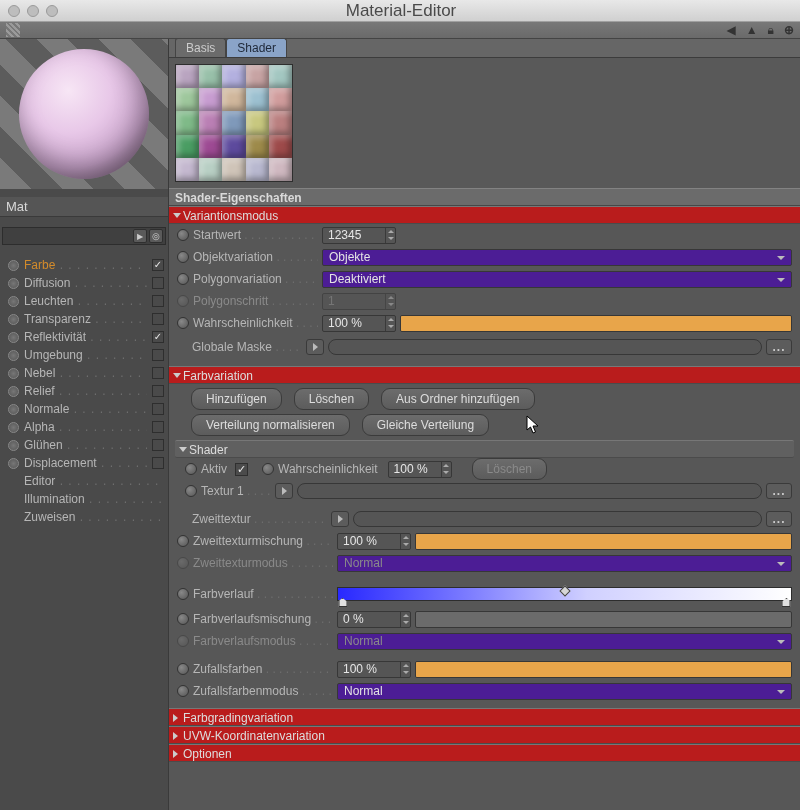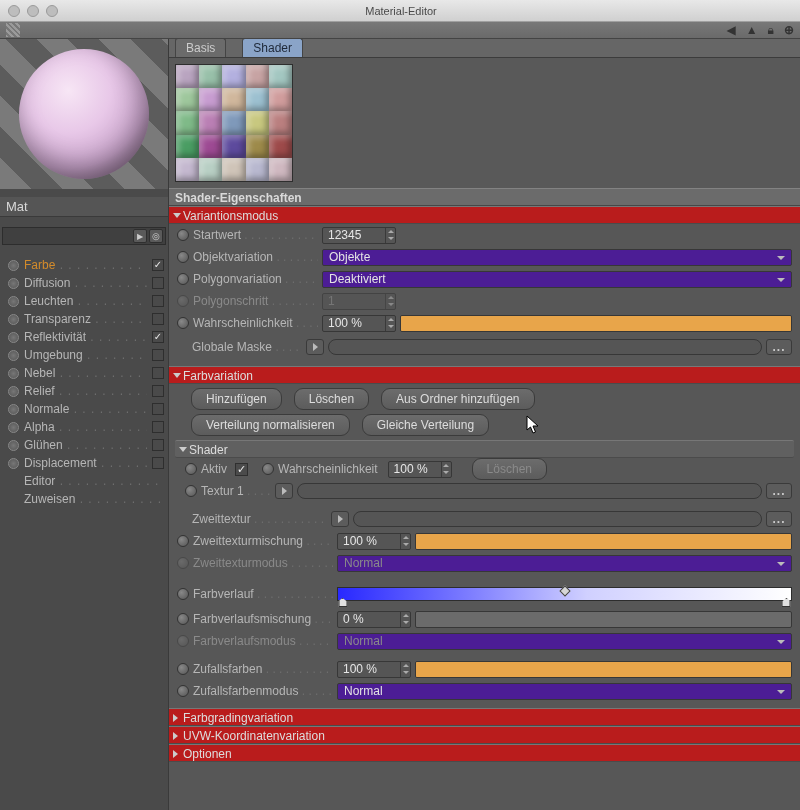--- a/index.html
+++ b/index.html
@@ -21,21 +21,21 @@
     --tab-sel: #8aa4c8;
     --bar-orange: #e8a54a;
     --bar-orange-track:#6b6b6b;
   }
   *{box-sizing:border-box;margin:0;padding:0;font-family:"Helvetica Neue",Arial,sans-serif;}
   body{width:800px;height:810px;background:#6a6a6a;overflow:hidden;font-size:12px;color:var(--txt);}
   
   
   .titlebar{height:22px;background:linear-gradient(#e8e8e8,#d0d0d0);display:flex;align-items:center;padding:0 8px;gap:7px;border-bottom:1px solid #a0a0a0;}
   .traffic{width:12px;height:12px;border-radius:50%;background:#bdbdbd;border:0.5px solid #9a9a9a;}
-  .win-title{flex:1;text-align:center;color:#4a4a4a;font-size:11px;margin-left:-55px;}
+  .win-title{flex:1;text-align:center;color:#4a4a4a;font-size:17px;margin-left:-55px;}
   
   
   .topstrip{height:17px;background:linear-gradient(#787878,#6a6a6a);border-bottom:1px solid #444;display:flex;align-items:center;justify-content:flex-end;padding:0 6px;gap:10px;}
   .hatch{width:14px;height:14px;background:repeating-linear-gradient(45deg,#9a9a9a 0 2px,#787878 2px 4px);margin-right:auto;}
   
   .main{display:flex;height:calc(810px - 22px - 17px);}
   
   
   .left{width:169px;background:var(--bg-darker);border-right:1px solid #3a3a3a;display:flex;flex-direction:column;gap:8px;}
   .preview{height:150px;background:repeating-linear-gradient(45deg,#7a7a7a 0 22px,#5c5c5c 22px 44px);display:flex;align-items:center;justify-content:center;}
@@ -50,21 +50,21 @@
   .chan .rad{width:11px;height:11px;border-radius:50%;border:1px solid #888;background:radial-gradient(#777,#555);flex-shrink:0;}
   .chan .rad.empty{visibility:hidden;}
   .chan .lbl{flex:1;white-space:nowrap;overflow:hidden;}
   .chan .lbl.orange{color:var(--orange);}
   .chan .lbl::after{content:" . . . . . . . . . . . . . . . . . .";color:#6f6f6f;letter-spacing:1px;}
   .chan .chk{width:12px;height:12px;border:1px solid #2e2e2e;background:#4a4a4a;flex-shrink:0;display:flex;align-items:center;justify-content:center;}
   .chan .chk.on::after{content:"✓";color:#e8e8e8;font-size:10px;line-height:1;}
   
   
   .right{flex:1;background:var(--bg);display:flex;flex-direction:column;overflow:hidden;}
-  .tabs{height:19px;display:flex;align-items:flex-end;padding-left:6px;gap:16px;background:#666;border-bottom:1px solid #3c3c3c;}
+  .tabs{height:19px;display:flex;align-items:flex-end;padding-left:6px;gap:0;background:#666;border-bottom:1px solid #3c3c3c;}
   .tab{padding:2px 10px;font-size:12px;background:#6b6b6b;border:1px solid #444;border-bottom:none;border-radius:3px 3px 0 0;color:#ccc;}
   .tab.sel{background:var(--tab-sel);color:#1e2838;}
   
   .thumbstrip{height:130px;display:flex;align-items:flex-start;padding:6px;background:#595959;}
   .thumb{width:118px;height:118px;border:1px solid #2e2e2e;background:#888;position:relative;overflow:hidden;}
   .thumb .grid{position:absolute;inset:0;display:grid;grid-template-columns:repeat(5,1fr);grid-template-rows:repeat(5,1fr);}
   .thumb .cell{position:relative;}
   .thumb .cell::before,.thumb .cell::after{content:"";position:absolute;inset:1px;}
   .thumb .cell::before{clip-path:polygon(0 0,100% 0,50% 50%);}
   .thumb .cell::after{clip-path:polygon(0 0,50% 50%,0 100%);}
@@ -210,20 +210,24 @@
           <div class="chk"></div>
         </div>
         <div class="chan">
           <div class="rad"></div>
           <div class="lbl">Displacement</div>
           <div class="chk"></div>
         </div>
         <div class="chan">
           <div class="rad empty"></div>
           <div class="lbl">Editor</div>
+        </div>
+        <div class="chan">
+          <div class="rad empty"></div>
+          <div class="lbl">Illumination</div>
         </div>
         <div class="chan">
           <div class="rad empty"></div>
           <div class="lbl">Zuweisen</div>
         </div>
       </div>
   </div>
 
   <div class="right">
     <div class="tabs">

